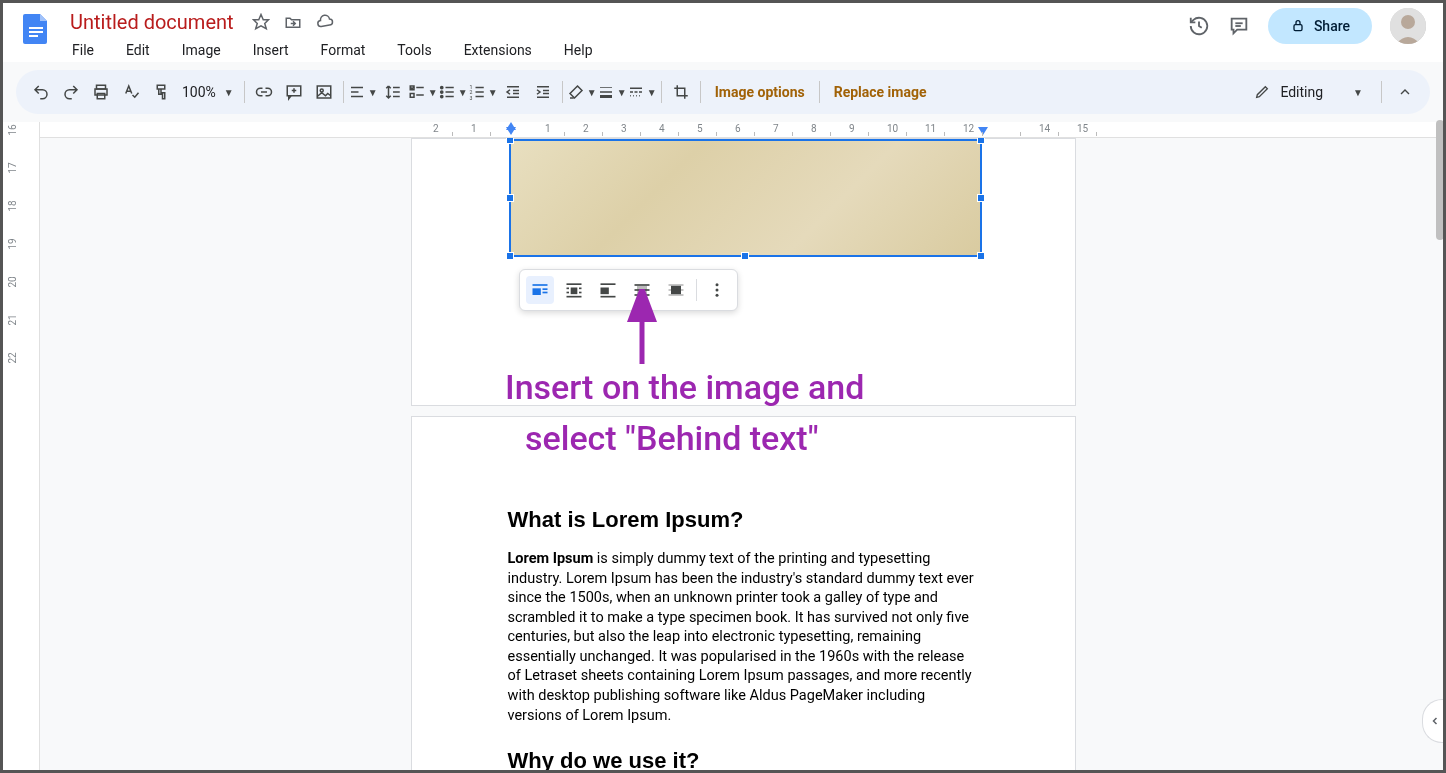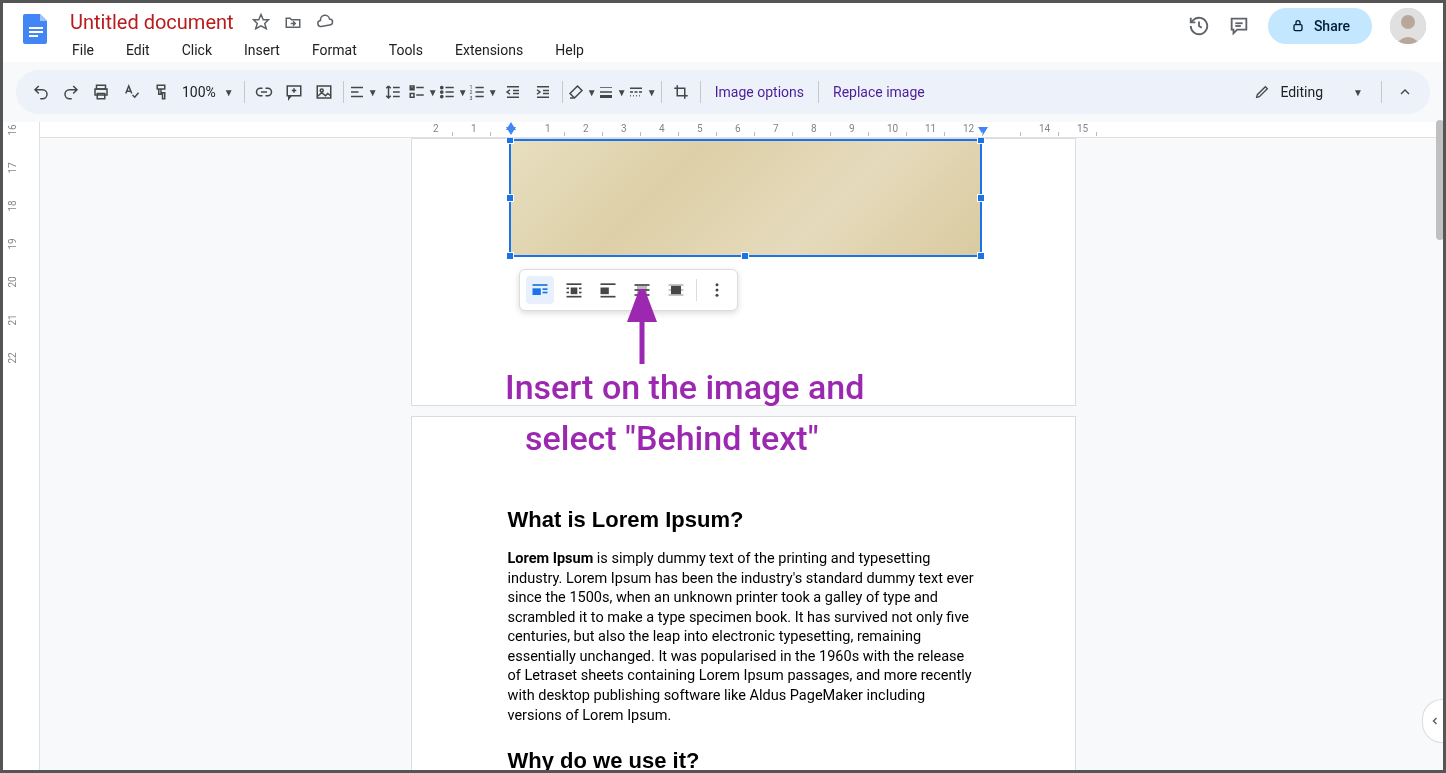--- a/index.html
+++ b/index.html
@@ -19,21 +19,21 @@
 .hr-icon { color: #5f6368; cursor: pointer; display: flex; }
 .share-btn { background: #c2e7ff; border-radius: 50px; padding: 10px 22px; display: flex; align-items: center; gap: 8px; cursor: pointer; font-size: 14px; font-weight: 500; color: #001d35; }
 .avatar { width: 36px; height: 36px; border-radius: 50%; background: linear-gradient(135deg, #ddd, #bbb); overflow: hidden; }
 
 .toolbar { background: #edf2fa; border-radius: 28px; margin: 8px 16px; padding: 4px 10px; display: flex; align-items: center; height: 44px; }
 .tb-btn { width: 30px; height: 30px; display: flex; align-items: center; justify-content: center; color: #444746; cursor: pointer; border-radius: 4px; }
 .tb-sep { width: 1px; height: 22px; background: #c7c7c7; margin: 0 4px; }
 .zoom { font-size: 14px; color: #202124; padding: 4px 6px; display: flex; align-items: center; gap: 6px; cursor: pointer; }
 .tb-dropdown { display: flex; align-items: center; }
 .tb-caret { font-size: 10px; color: #444746; margin-left: 2px; }
-.tb-text { font-size: 14px; color: #4c1d95; padding: 6px 10px; cursor: pointer; border-radius: 4px; }
+.tb-text { font-size: 14px; color: #a16207; padding: 6px 10px; cursor: pointer; border-radius: 4px; font-weight: bold; }
 .tb-right { margin-left: auto; display: flex; align-items: center; gap: 4px; }
 .editing { display: flex; align-items: center; gap: 10px; font-size: 14px; color: #202124; padding: 4px 10px; cursor: pointer; }
 
 .workspace { position: relative; display: flex; height: calc(100% - 120px); }
 .vruler { width: 40px; background: #fff; position: relative; font-size: 10px; color: #80868b; border-right: 1px solid #e0e0e0; }
 .vruler-inner { position: absolute; left: 0; right: 0; top: 0; bottom: 0; }
 .vruler-tick { position: absolute; left: 12px; transform: rotate(-90deg); transform-origin: left center; }
 
 .canvas-area { flex: 1; position: relative; overflow: hidden; }
 .hruler { height: 16px; background: #fff; position: relative; font-size: 10px; color: #80868b; border-bottom: 1px solid #e0e0e0; }
@@ -102,21 +102,21 @@
         <span>
             <svg width="18" height="18" viewBox="0 0 24 24" fill="none" stroke="#5f6368" stroke-width="2">
               <path d="M18 16 a4 4 0 0 0 0 -8 a6 6 0 0 0 -12 2 a4 4 0 0 0 1 8 z"></path>
             </svg>
           </span>
       </div>
     </div>
     <div class="menubar">
       <span>File</span>
       <span>Edit</span>
-      <span>Click</span>
+      <span>Image</span>
       <span>Insert</span>
       <span>Format</span>
       <span>Tools</span>
       <span>Extensions</span>
       <span>Help</span>
     </div>
   </div>
   <div class="header-right">
     <span class="hr-icon">
         <svg width="22" height="22" viewBox="0 0 24 24" fill="none" stroke="#5f6368" stroke-width="2">

